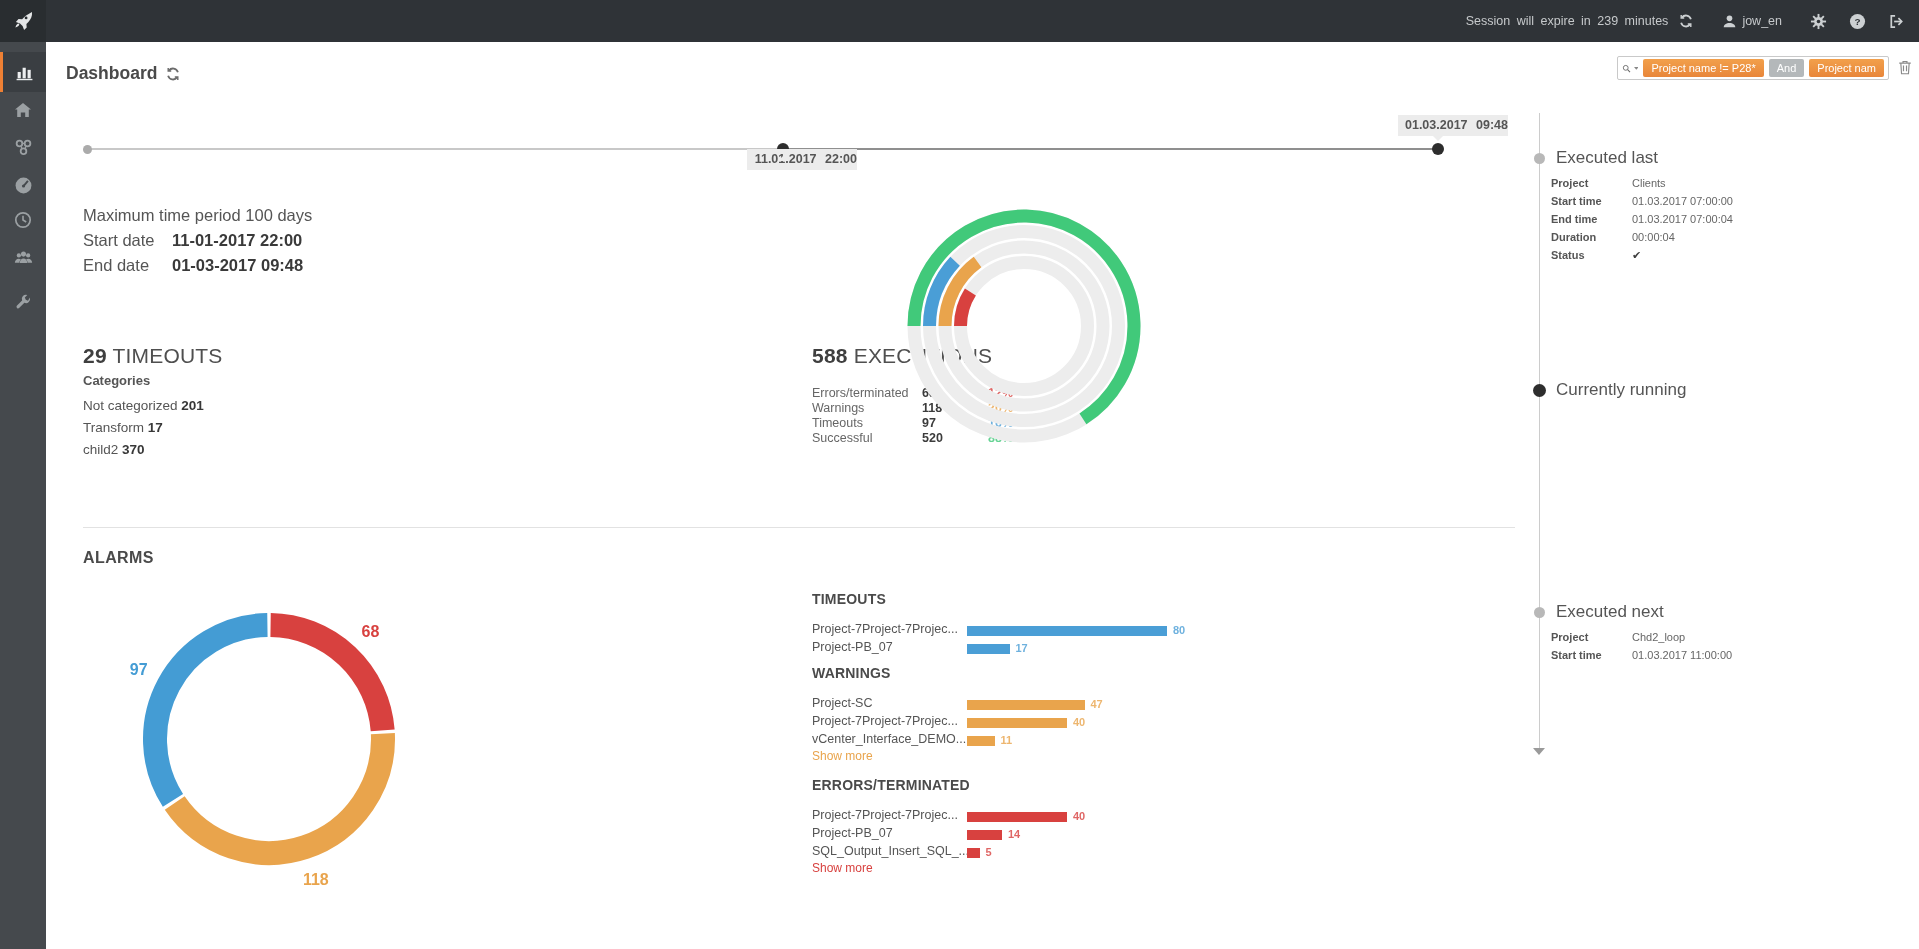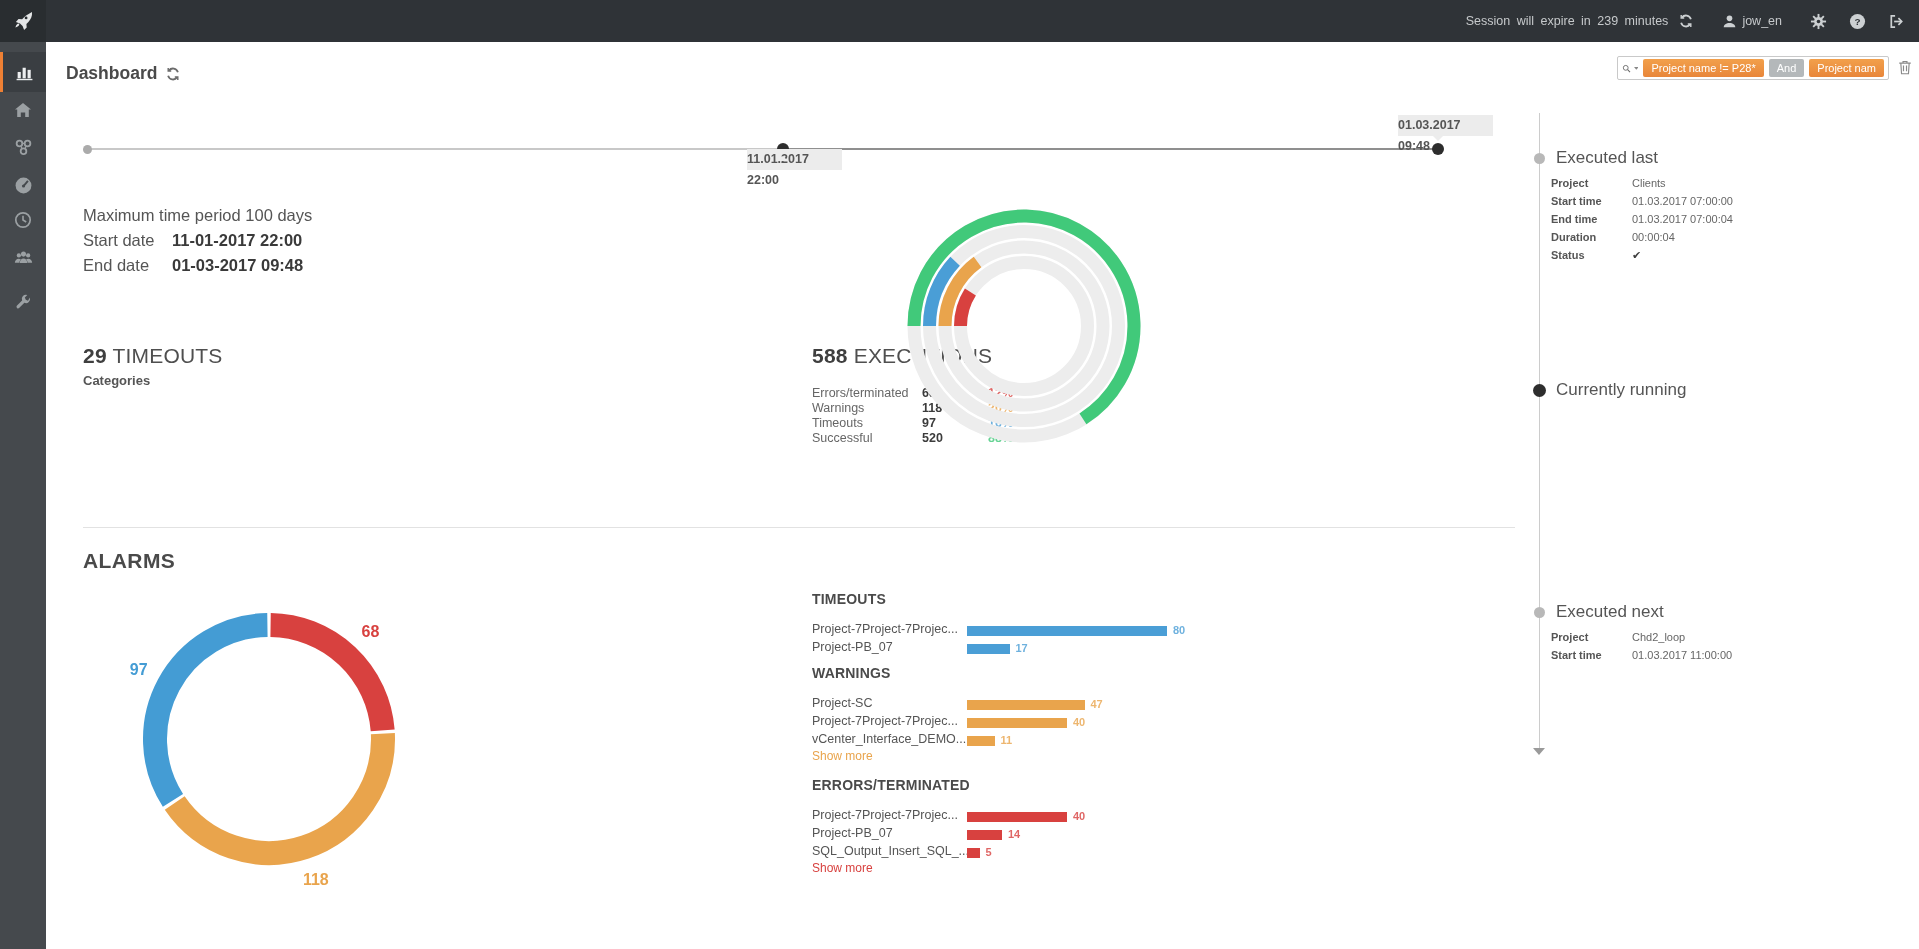--- a/index.html
+++ b/index.html
@@ -28,21 +28,21 @@
   
   .searchbox{position:absolute;left:1617px;top:56px;width:272px;height:24px;border:1px solid #c9c9c9;border-radius:2px;background:#fff;display:flex;align-items:center;padding:0 4px;overflow:hidden}
   .chip{height:18px;line-height:18px;padding:0 8px;border-radius:2px;font-size:11px;color:#fff;white-space:nowrap;margin-left:5px;cursor:pointer;flex:none}
   .chip.cond{background:linear-gradient(180deg,#f2a04b,#e8863a)}
   .chip.op{background:#b4b8ba}
   .trash{position:absolute;left:1897px;top:59px;color:#8a8a8a;cursor:pointer}
 
   
   .tl-line{position:absolute;height:2px}
   .tl-dot{position:absolute;border-radius:50%}
-  .tl-tip{position:absolute;width:95px;height:21px;line-height:21px;background:#ececec;color:#555;font-size:12.5px;font-weight:bold;text-align:left;word-spacing:5px}
+  .tl-tip{position:absolute;width:110px;height:21px;line-height:21px;background:#ececec;color:#555;font-size:12.5px;font-weight:bold;text-align:right;word-spacing:5px}
   .notch-dn{position:absolute;width:0;height:0;border-left:5px solid transparent;border-right:5px solid transparent;border-top:5px solid #ececec}
   .notch-up{position:absolute;width:0;height:0;border-left:5px solid transparent;border-right:5px solid transparent;border-bottom:5px solid #ececec}
 
   
   .period{position:absolute;left:83px;top:206px;font-size:16.5px;color:#555}
   .period .row{height:25px}
   .period .lbl{display:inline-block;width:89px}
   .period .val{font-weight:bold;color:#3a3a3a}
 
   .big-title{font-size:21px;color:#4f4f4f;letter-spacing:.2px}
@@ -54,21 +54,21 @@
   .cat-list .val{font-weight:bold;color:#383838}
 
   .exec-stats{position:absolute;left:812px;top:386px;font-size:12.5px;color:#666}
   .exec-stats .row{height:15px}
   .exec-stats .lbl{display:inline-block;width:110px}
   .exec-stats .val{display:inline-block;width:66px;font-weight:bold;color:#3c3c3c}
   .exec-stats .pct{opacity:.8;font-weight:bold}
 
   .divider{position:absolute;left:83px;top:527px;width:1432px;height:1px;background:#e2e2e2}
 
-  .alarms-title{position:absolute;left:83px;top:549px;font-size:21px;font-weight:bold;color:#4a4a4a;letter-spacing:.4px}
+  .alarms-title{position:absolute;left:83px;top:549px;font-size:16px;font-weight:bold;color:#4a4a4a;letter-spacing:.4px}
 
   
   .sec{position:absolute;left:812px;width:420px}
   .sec h3{font-size:14px;font-weight:bold;color:#4a4a4a;letter-spacing:.2px}
   .sec .rows{margin-top:11px}
   .sec .brow{height:18px;display:flex;align-items:flex-end}
   .sec .bname{display:inline-block;width:155px;font-size:12.5px;color:#555;white-space:nowrap;overflow:hidden;flex:none}
   .hbar{height:10px;flex:none}
   .bar-val{font-size:11px;margin-left:6px;opacity:.8;font-weight:bold}
   .show-more{font-size:12px;cursor:pointer;margin-top:2px;display:inline-block}
@@ -249,20 +249,25 @@
   <div class="period">
     <div class="row">Maximum time period 100 days</div>
     <div class="row"><span class="lbl">Start date</span><span class="val">11-01-2017 22:00</span></div>
     <div class="row"><span class="lbl">End date</span><span class="val">01-03-2017 09:48</span></div>
   </div>
 
   <div class="abs big-title" style="left:83px;top:344px">
     <b>29</b> <span>TIMEOUTS</span>
   </div>
   <div class="cat-label">Categories</div>
+  <div class="cat-list">
+    <div class="row"><span>Not categorized</span> <span class="val">201</span></div>
+    <div class="row"><span>Transform</span> <span class="val">17</span></div>
+    <div class="row"><span>child2</span> <span class="val">370</span></div>
+  </div>
 
   <div class="abs big-title" style="left:812px;top:344px">
     <b>588</b> <span>EXECUTIONS</span>
   </div>
   <div class="exec-stats">
     <div class="row"><span class="lbl">Errors/terminated</span><span class="val">68</span><span class="pct" style="color: rgb(216, 65, 63);">12%</span></div>
     <div class="row"><span class="lbl">Warnings</span><span class="val">118</span><span class="pct" style="color: rgb(233, 164, 76);">20%</span></div>
     <div class="row"><span class="lbl">Timeouts</span><span class="val">97</span><span class="pct" style="color: rgb(74, 158, 214);">16%</span></div>
     <div class="row"><span class="lbl">Successful</span><span class="val">520</span><span class="pct" style="color: rgb(65, 201, 122);">88%</span></div>
   </div>

